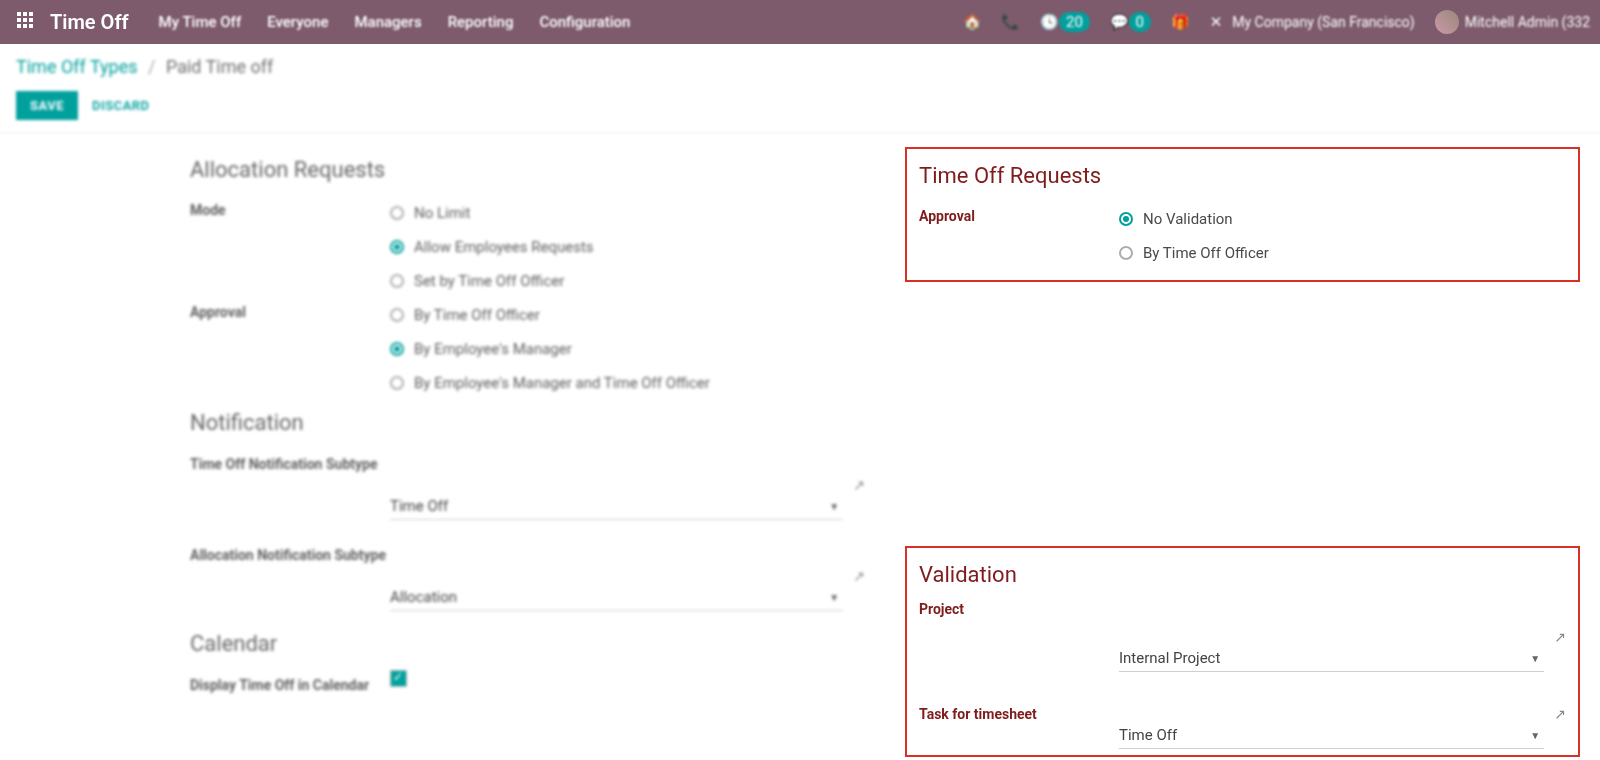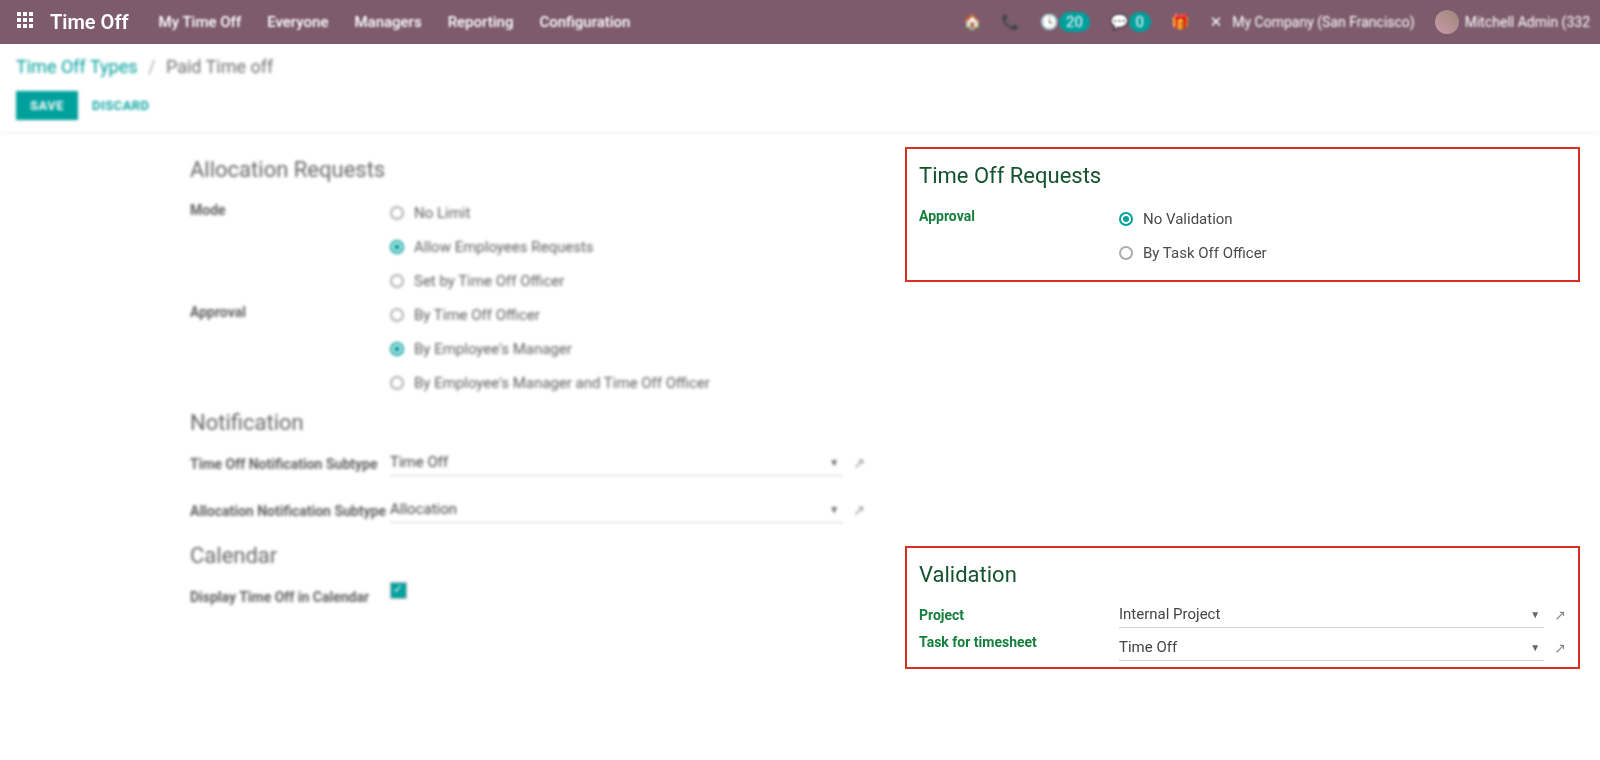--- a/index.html
+++ b/index.html
@@ -39,29 +39,29 @@
 .field-row .lbl { width:200px; font-size:14px; font-weight:700; color:#5f5f5f; padding-top:6px;}
 .field-row .ctl { flex:1; }
 
 
 .radio-line { display:flex; align-items:center; gap:10px; padding:8px 0; font-size:15px; color:#5f5f5f;}
 .radio-line .dot { width:14px;height:14px;border-radius:50%; border:2px solid #adadad; position:relative; flex-shrink:0;}
 .radio-line.selected .dot { border-color:#00a09d; }
 .radio-line.selected .dot::after { content:""; position:absolute; inset:2px; background:#00a09d; border-radius:50%; }
 
 
-.col-right h2.sect { color:#14532d; }
-.col-right .lbl { color:#15803d; }
+.col-right h2.sect { color:#7f1d1d; }
+.col-right .lbl { color:#7f1d1d; }
 .col-right .radio-line { color:#4a4a4a; }
 
 
 .hl { border:2px solid #d93025; padding:4px 12px 10px; margin-bottom:14px;}
 
 
-.ddl { display:flex; align-items:center; border-bottom:1px solid #d0d0d0; padding:4px 0 4px 0; font-size:15px; color:#444; }
+.ddl { display:flex; align-items:center; border-bottom:1px solid #d0d0d0; padding:4px 0 4px 0; font-size:15px; color:#444;margin-top:44px; }
 .ddl span.val{flex:1;}
 .ddl .chev { font-size:10px; color:#666; padding:0 4px;}
 .ext-icon { color:#888; margin-left:10px; font-size:14px;}
 
 
 .cb { width:17px;height:17px; border:1px solid #bbb; background:#00a09d; display:inline-block; position:relative;}
 .cb::after{content:"✓"; color:#fff; font-size:12px; position:absolute; top:-1px; left:2px;}
 </style>
 </head>
 <body>
@@ -187,41 +187,41 @@
       <h2 class="sect">Time Off Requests</h2>
       <div class="field-row">
         <div class="lbl">Approval</div>
         <div class="ctl">
           <div class="radio-line selected">
               <span class="dot"></span>
               <span>No Validation</span>
             </div>
           <div class="radio-line">
               <span class="dot"></span>
-              <span>By Task Off Officer</span>
+              <span>By Time Off Officer</span>
             </div>
         </div>
       </div>
     </div>
 
     <div style="height:250px"></div>
 
     <div class="hl" style="padding-bottom:6px;">
       <h2 class="sect">Validation</h2>
-      <div class="field-row" style="align-items:center; margin-bottom:6px;">
+      <div class="field-row" style="align-items:flex-start; margin-bottom:6px;">
         <div class="lbl" style="padding-top:0">Project</div>
         <div class="ctl" style="display:flex;align-items:center;">
           <div class="ddl" style="flex:1">
               <span class="val">Internal Project</span>
               <span class="chev">▼</span>
             </div>
           <span class="ext-icon">↗</span>
         </div>
       </div>
-      <div class="field-row" style="align-items:flex-start;">
+      <div class="field-row" style="align-items:center;">
         <div class="lbl" style="padding-top:0">Task for timesheet</div>
         <div class="ctl" style="display:flex;align-items:center;">
           <div class="ddl" style="flex:1">
               <span class="val">Time Off</span>
               <span class="chev">▼</span>
             </div>
           <span class="ext-icon">↗</span>
         </div>
       </div>
     </div>

